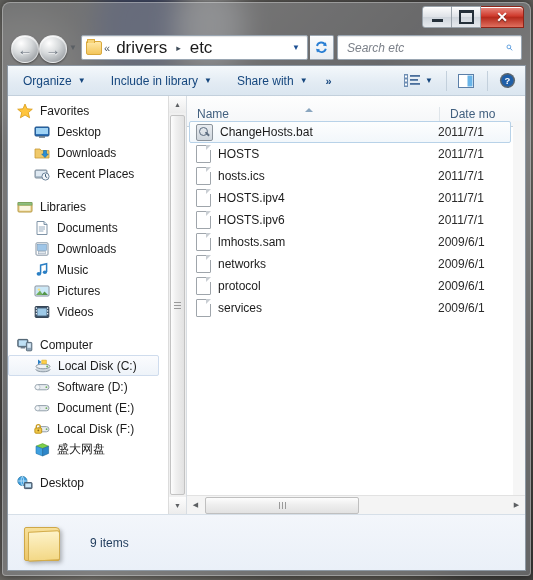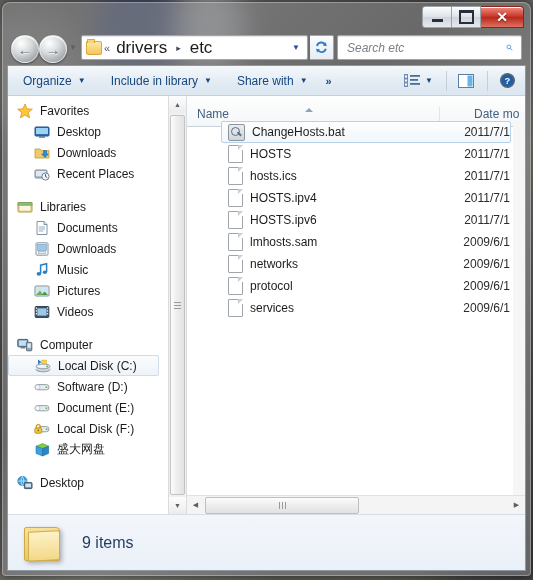--- a/index.html
+++ b/index.html
@@ -181,34 +181,33 @@
   .grip { width:7px; }
   .grip i { display:block; height:1px; background:#9a9a9a; margin:2px 0; }
 
   
   #filepane { flex:1; position:relative; background:#fff; overflow:hidden; min-width:0; }
   #colhead {
     height:31px; display:flex; align-items:flex-end;
     background: linear-gradient(#fefefe,#f4f6f8);
     border-bottom:1px solid #c8d2dc; position:relative;
     box-sizing:border-box;
-    gap:24px;
   }
   .col {
     font-size:12px; color:#4a6customize; color:#42607f; padding:0 0 5px 10px;
     box-sizing:border-box; position:relative; white-space:nowrap;
   }
   #col-name { width:253px; border-right:1px solid #dfe5ea; }
   #col-date { flex:1; }
   #sortmark {
     position:absolute; left:118px; top:1px; width:0; height:0;
     border-left:4px solid transparent; border-right:4px solid transparent;
     border-bottom:4px solid #8aa6bf;
   }
-  #filelist { position:absolute; left:0; top:25px; right:12px; bottom:18px; overflow:hidden;padding-left:32px; }
+  #filelist { position:absolute; left:0; top:25px; right:12px; bottom:18px; overflow:hidden; }
   .frow {
     display:flex; align-items:center; height:22px; box-sizing:border-box;
     border:1px solid transparent; margin:0 2px;
   }
   .frow.selected {
     background: linear-gradient(#fdfefe,#f2f7fb);
     border:1px solid #b8d2e8; border-radius:2px;
   }
   .fname {
     width:248px; display:flex; align-items:center; gap:7px;
@@ -279,21 +278,21 @@
     position:absolute; left:2px; top:2px; width:34px; height:32px;
     background: linear-gradient(#f7e09a,#ecc667);
     border:1px solid #cfa848; border-radius:2px 4px 2px 2px;
   }
   .sf-front {
     position:absolute; left:6px; top:6px; width:30px; height:28px;
     background: linear-gradient(#fdf2c8,#f3d886);
     border:1px solid #d3ad4e; border-radius:1px 3px 2px 2px;
     transform: skewY(-3deg);
   }
-  #statustext { font-size:16px; color:#1f3b5c; margin-left:20px; }
+  #statustext { font-size:12px; color:#1f3b5c; margin-left:28px; }
 </style>
 </head>
 <body>
 
 <div class="bg-blob" id="blob3"></div>
 <div class="bg-blob" id="blob1"></div>
 <div class="bg-blob" id="blob2"></div>
 <div class="bg-blob" id="blob4"></div>
 
 <div id="window">

